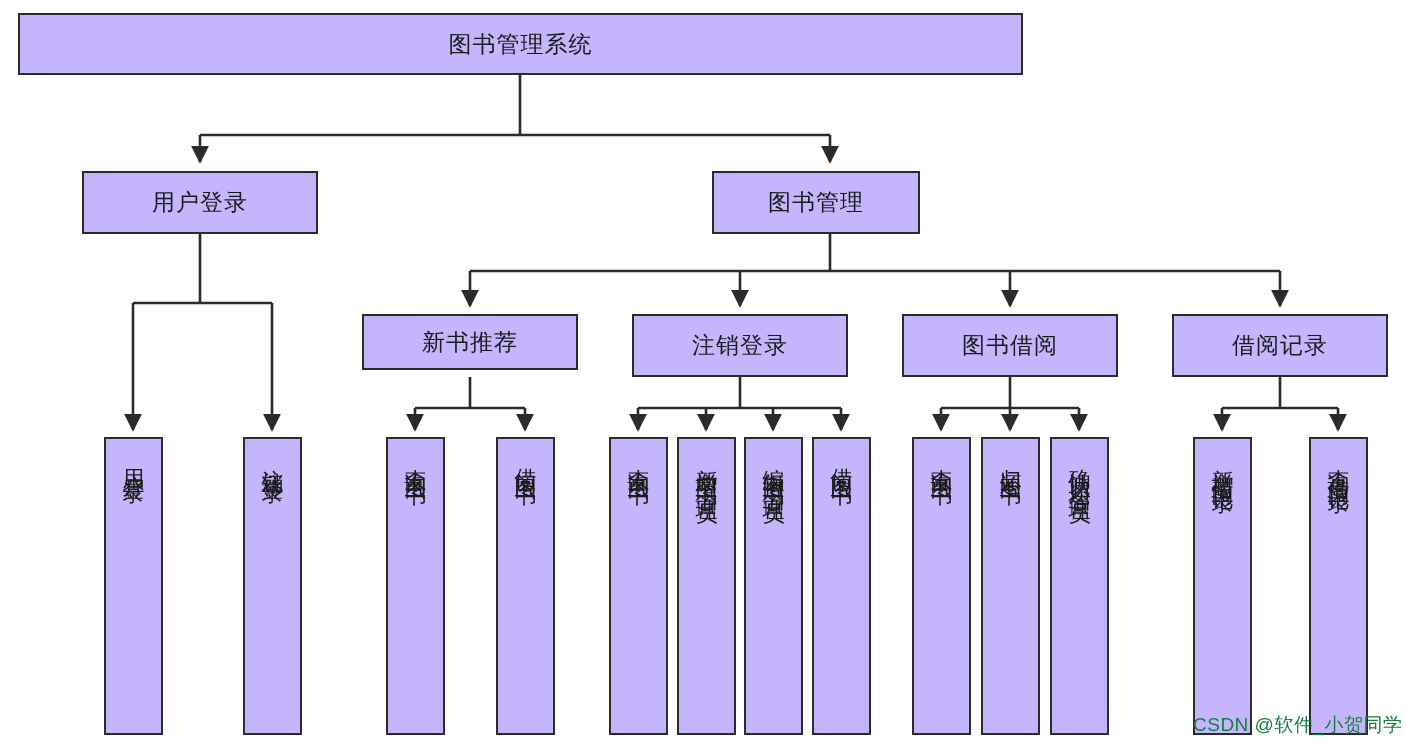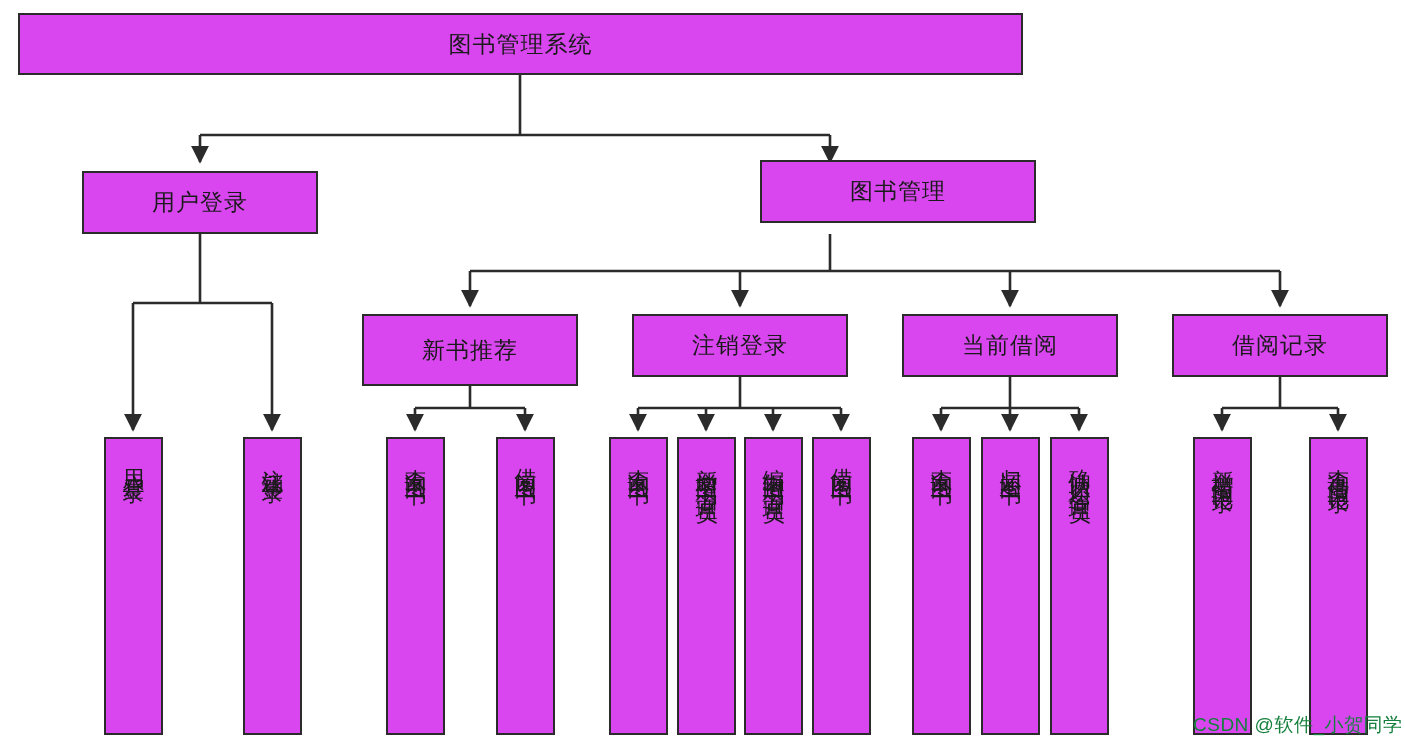--- a/index.html
+++ b/index.html
@@ -23,21 +23,21 @@
     position: absolute;
     left: 0;
     top: 0;
     width: 1405px;
     height: 747px;
     pointer-events: none;
   }
   .node {
     position: absolute;
     box-sizing: border-box;
-    background: #d946ef;
+    background: #c4b5fd;
     border: 2px solid #2b2b2b;
     display: flex;
     align-items: center;
     justify-content: center;
     color: #1a1a1a;
   }
   .node.h {
     
     font-size: 23px;
     letter-spacing: 1px;
@@ -125,32 +125,32 @@
     </g>
   </svg>
 
   <div class="node h" style="left:18px; top:13px; width:1005px; height:62px;">
     <span class="htext">图书管理系统</span>
   </div>
 
   <div class="node h" style="left:82px; top:171px; width:236px; height:63px;">
     <span class="htext">用户登录</span>
   </div>
-  <div class="node h" style="left:712px; top:160px; width:276px; height:63px;margin-left:48px;">
+  <div class="node h" style="left:712px; top:171px; width:208px; height:63px;">
     <span class="htext">图书管理</span>
   </div>
 
-  <div class="node h" style="left:362px; top:314px; width:216px; height:72px;">
+  <div class="node h" style="left:362px; top:314px; width:216px; height:56px;">
     <span class="htext">新书推荐</span>
   </div>
   <div class="node h" style="left:632px; top:314px; width:216px; height:63px;">
     <span class="htext">注销登录</span>
   </div>
   <div class="node h" style="left:902px; top:314px; width:216px; height:63px;">
-    <span class="htext">当前借阅</span>
+    <span class="htext">图书借阅</span>
   </div>
   <div class="node h" style="left:1172px; top:314px; width:216px; height:63px;">
     <span class="htext">借阅记录</span>
   </div>
 
   <div class="node v" style="left:104px; top:437px; width:59px; height:298px;">
     <span class="vtext">用户登录</span>
   </div>
   <div class="node v" style="left:243px; top:437px; width:59px; height:298px;">
     <span class="vtext">注销登录</span>

